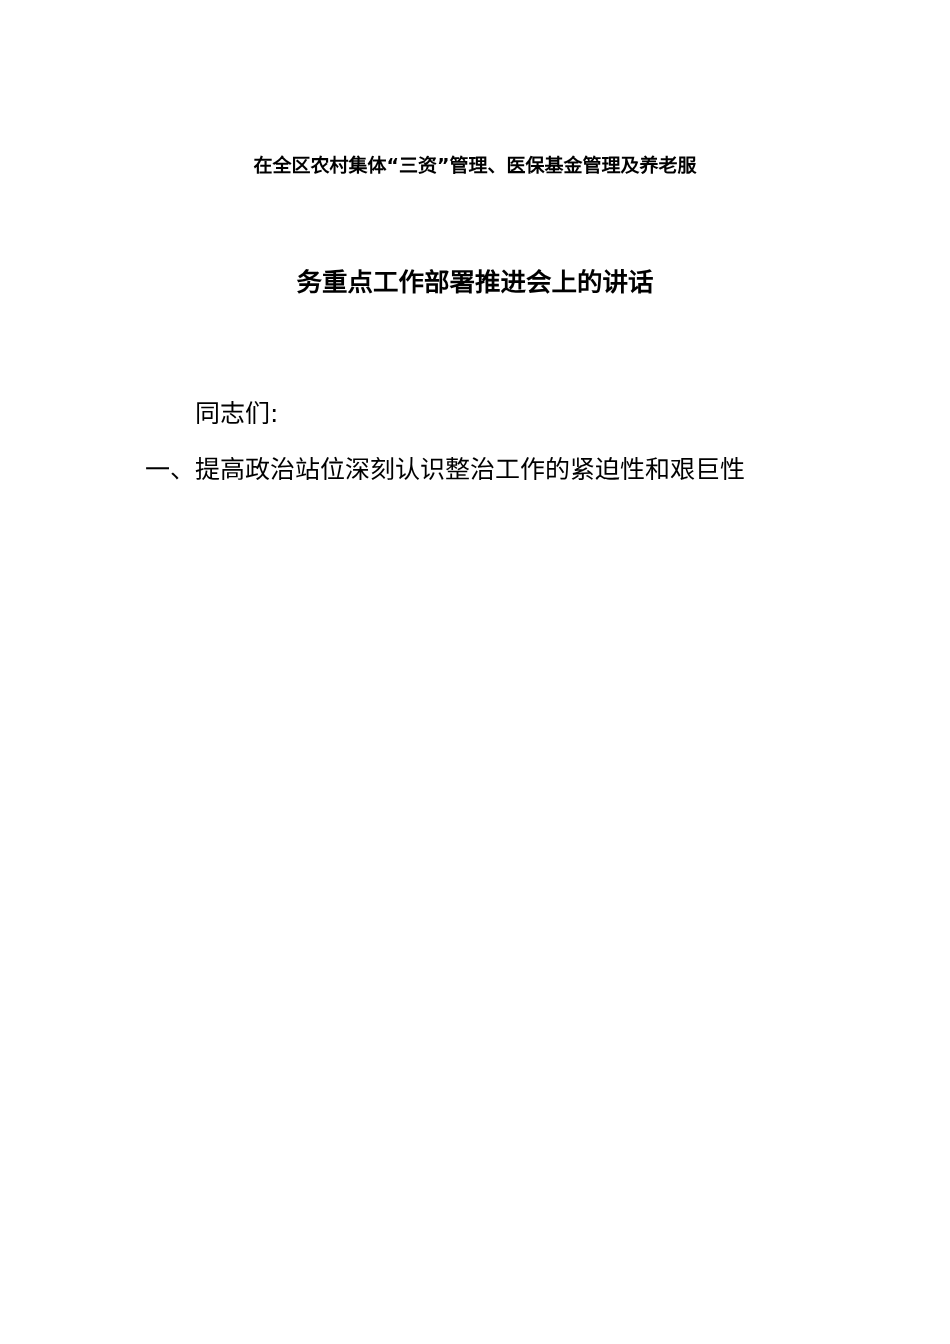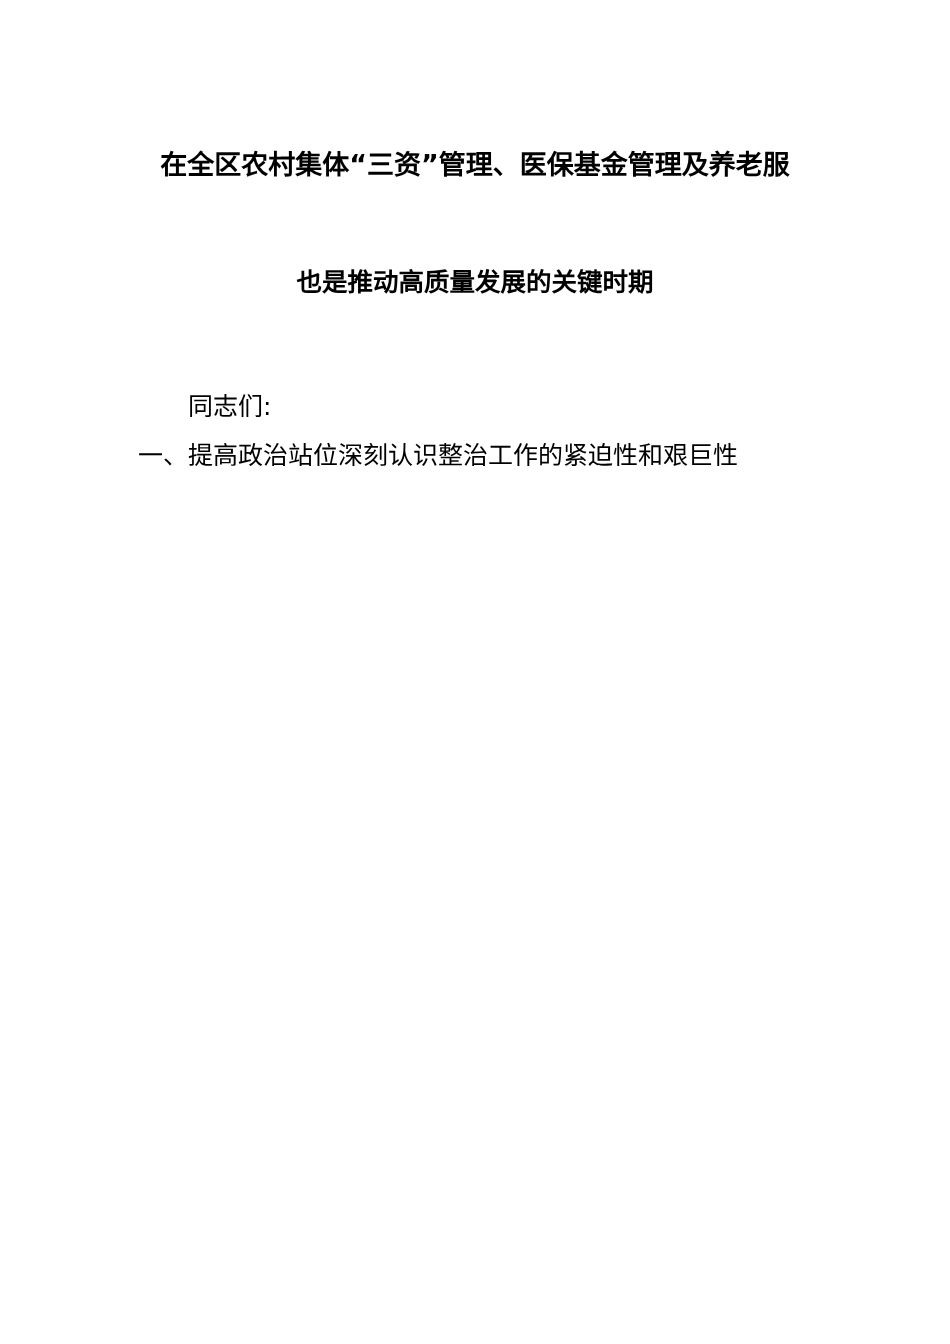--- a/index.html
+++ b/index.html
@@ -24,21 +24,21 @@
     background: #ffffff;
     box-sizing: border-box;
   }
   .title-line-1 {
     position: absolute;
     left: 137px;
     top: 148px;
     width: 676px;
     text-align: center;
     font-weight: bold;
-    font-size: 27px;
+    font-size: 19px;
     line-height: 34px;
     white-space: nowrap;
   }
   .title-line-2 {
     position: absolute;
     left: 137px;
     top: 265px;
     width: 676px;
     text-align: center;
     font-weight: bold;
@@ -49,21 +49,21 @@
 
   
   .body-block {
     position: absolute;
     left: 137px;
     top: 382px;
     width: 678px;
   }
 
   .para {
-    margin: 1px;
+    margin: 8px;
     padding: 0;
     font-size: 25px;
     line-height: 48px;
     text-align: justify;
     text-justify: inter-character;
     text-align-last: left;
     color: #000;
     letter-spacing: 0;
     word-break: break-all;
   }
@@ -77,21 +77,21 @@
     text-align-last: left;
   }
 </style>
 </head>
 <body>
 
 <div class="page">
 
   <div class="title-line-1">在全区农村集体“三资”管理、医保基金管理及养老服</div>
 
-  <div class="title-line-2">也是推动高质量发展的关键时期</div>
+  <div class="title-line-2">务重点工作部署推进会上的讲话</div>
 
   <div class="body-block">
 
     <p class="para indent">同志们:</p>
 
 
     <p class="para heading-line">一、提高政治站位深刻认识整治工作的紧迫性和艰巨性</p>
 
 
   </div>

